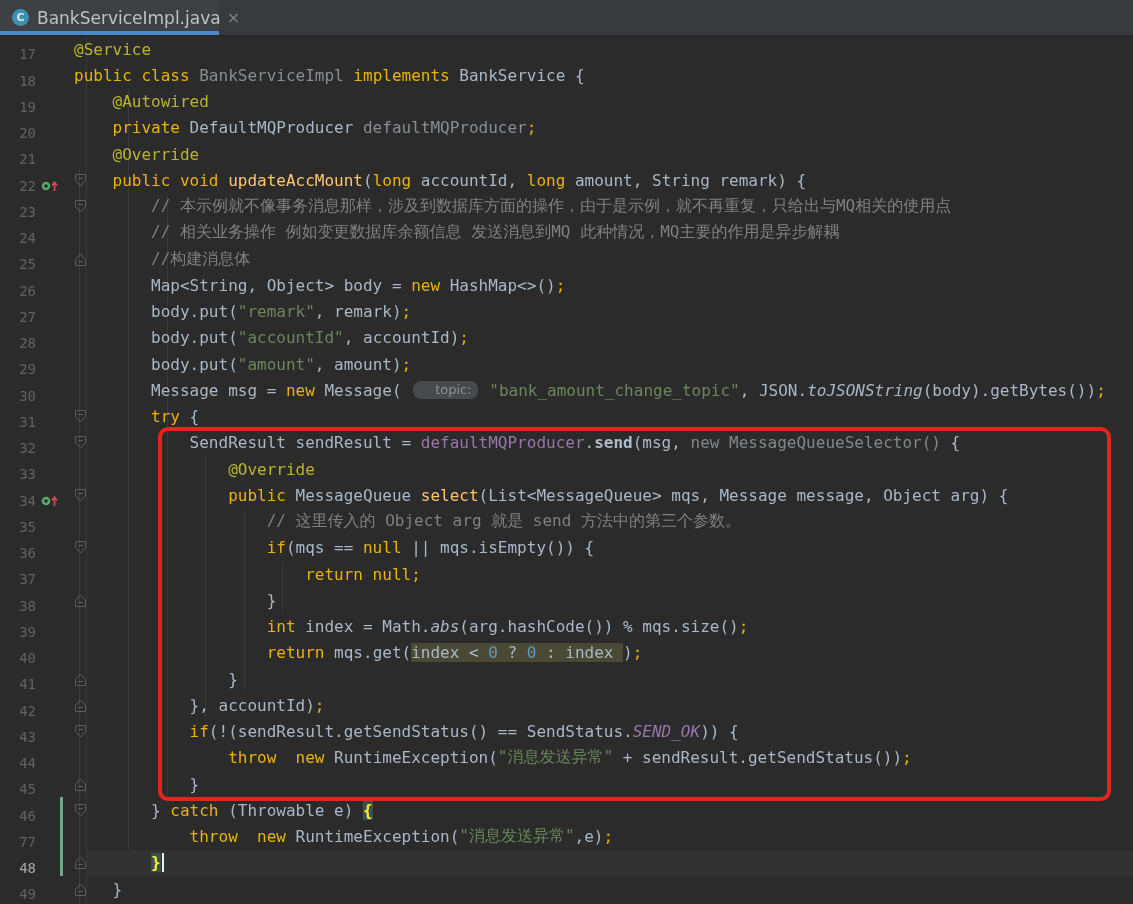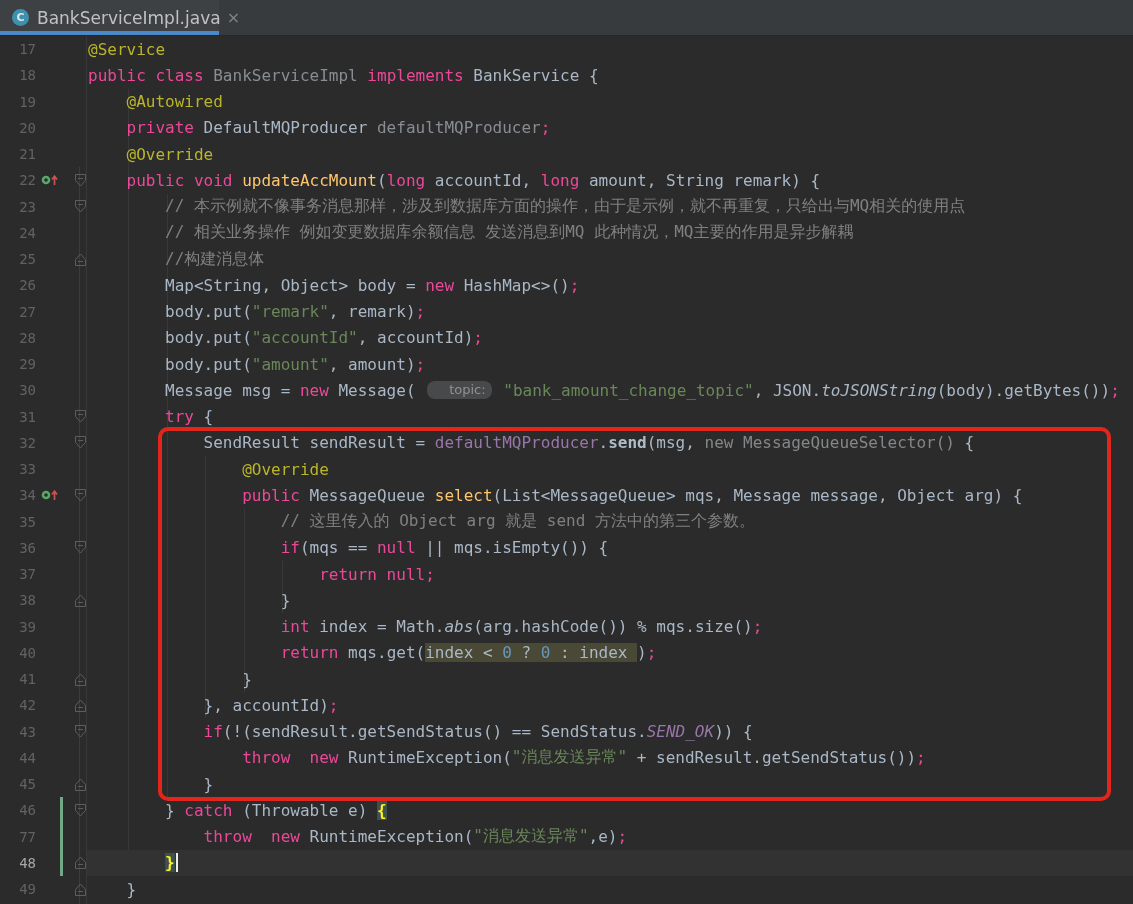--- a/index.html
+++ b/index.html
@@ -56,21 +56,21 @@
   .fold-guide {
     position:absolute; left:79px; width:1px; background:#3C3C3C;
   }
   .indent-guide {
     position:absolute; width:1px; background:#383838;
   }
 
   .line {
     position:relative;
     height:26.25px;
-    display:flex; align-items:center;
+    display:flex; align-items:flex-end;
     white-space:pre;
   }
   .line.current { background:linear-gradient(to right, rgba(0,0,0,0) 87px, #323232 87px); }
   .ln {
     width:36px; flex:0 0 auto;
     text-align:right;
     color:#606366; font-size:14px;
     user-select:none; cursor:pointer;
   }
   .line.current .ln { color:#A7A7A7; }
@@ -81,29 +81,29 @@
   .vcsbar {
     position:absolute; left:60px; top:0; bottom:0; width:3px;
     background:#71A885;
   }
   .fold {
     width:28px; flex:0 0 auto;
     display:flex; align-items:center; justify-content:center;
     position:absolute; left:66px; height:100%;
   }
   .code {
-    position:absolute; left:88px; right:0; height:100%;
+    position:absolute; left:74px; right:0; height:100%;
     display:flex; align-items:center;
     font-size:16px;
     color:#A9B7C6;
     white-space:pre;
   }
 
   
-  .s-kw   { color:#ec4899; }
+  .s-kw   { color:#eab308; }
   .s-ann  { color:#BBB529; }
   .s-str  { color:#6A8759; }
   .s-com  { color:#808080; }
   .s-txt  { color:#A9B7C6; }
   .s-dim  { color:#888D94; }
   .s-field{ color:#9876AA; }
   .s-fn   { color:#FFC66D; font-weight:normal; }
   .s-it   { color:#A9B7C6; font-style:italic; }
   .s-itp  { color:#9876AA; font-style:italic; }
   .s-gray { color:#848789; }

